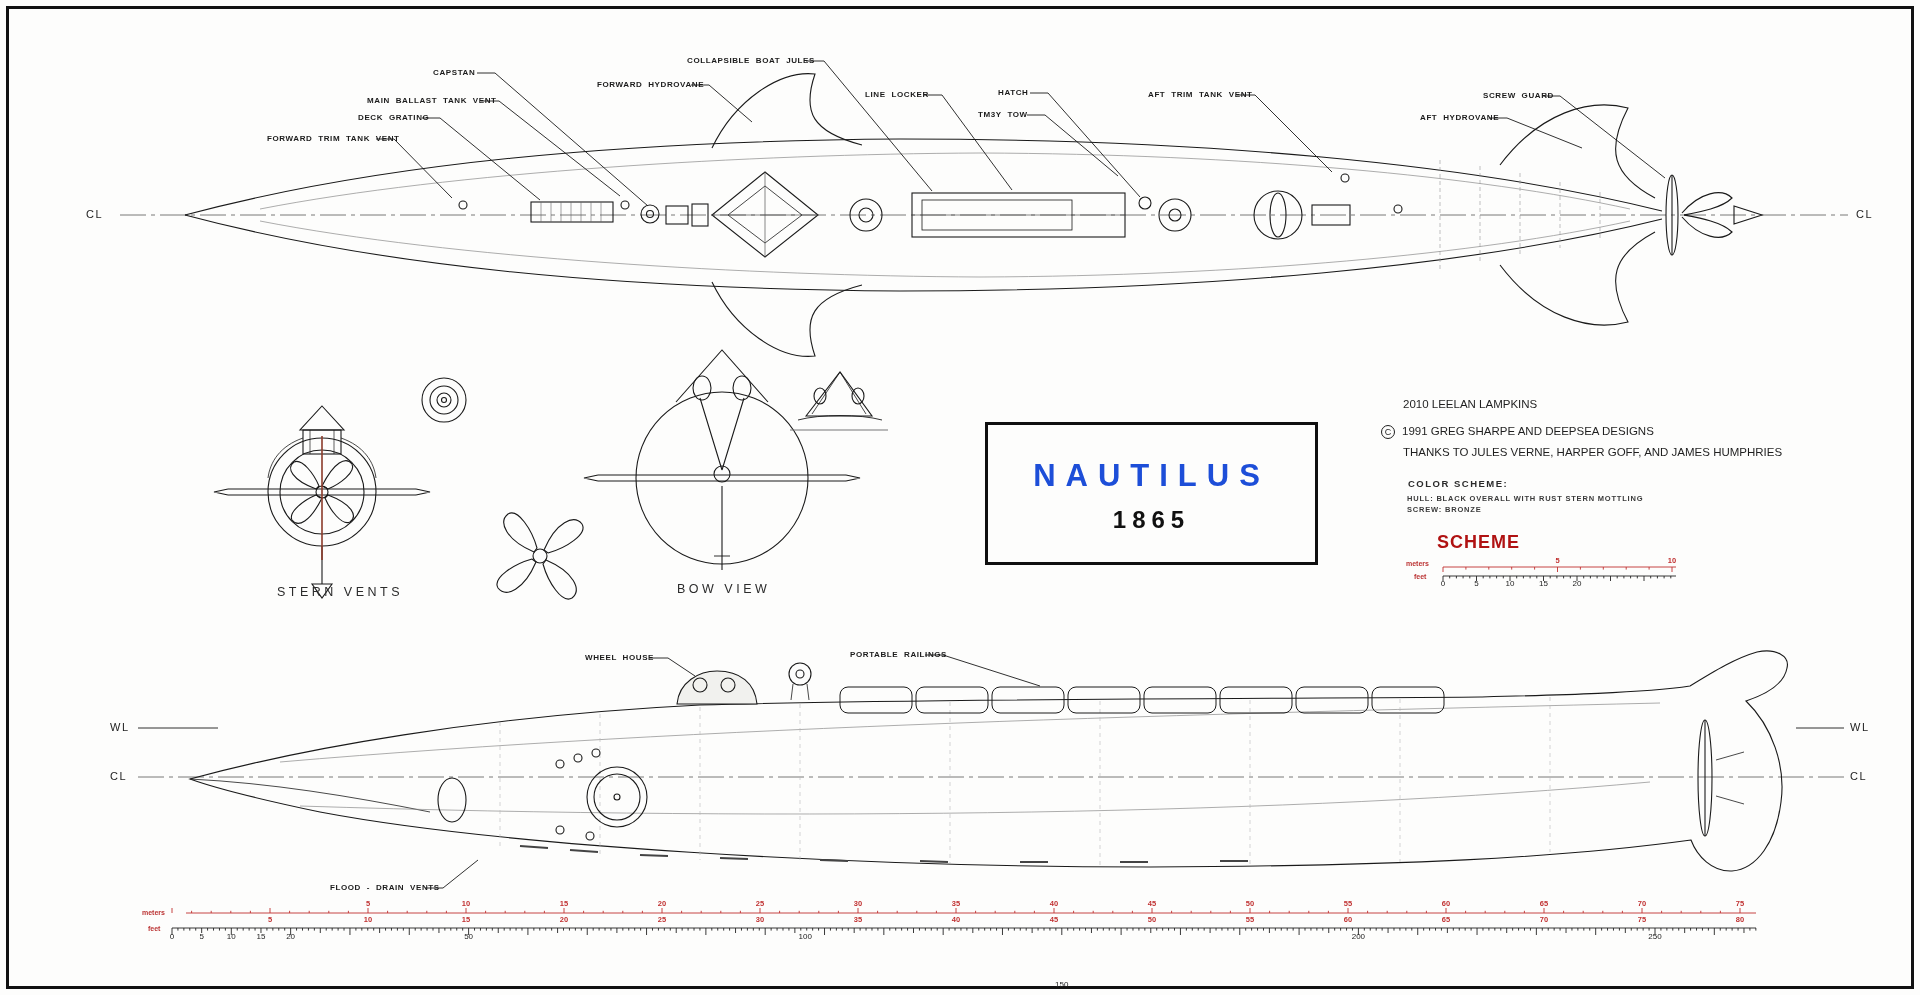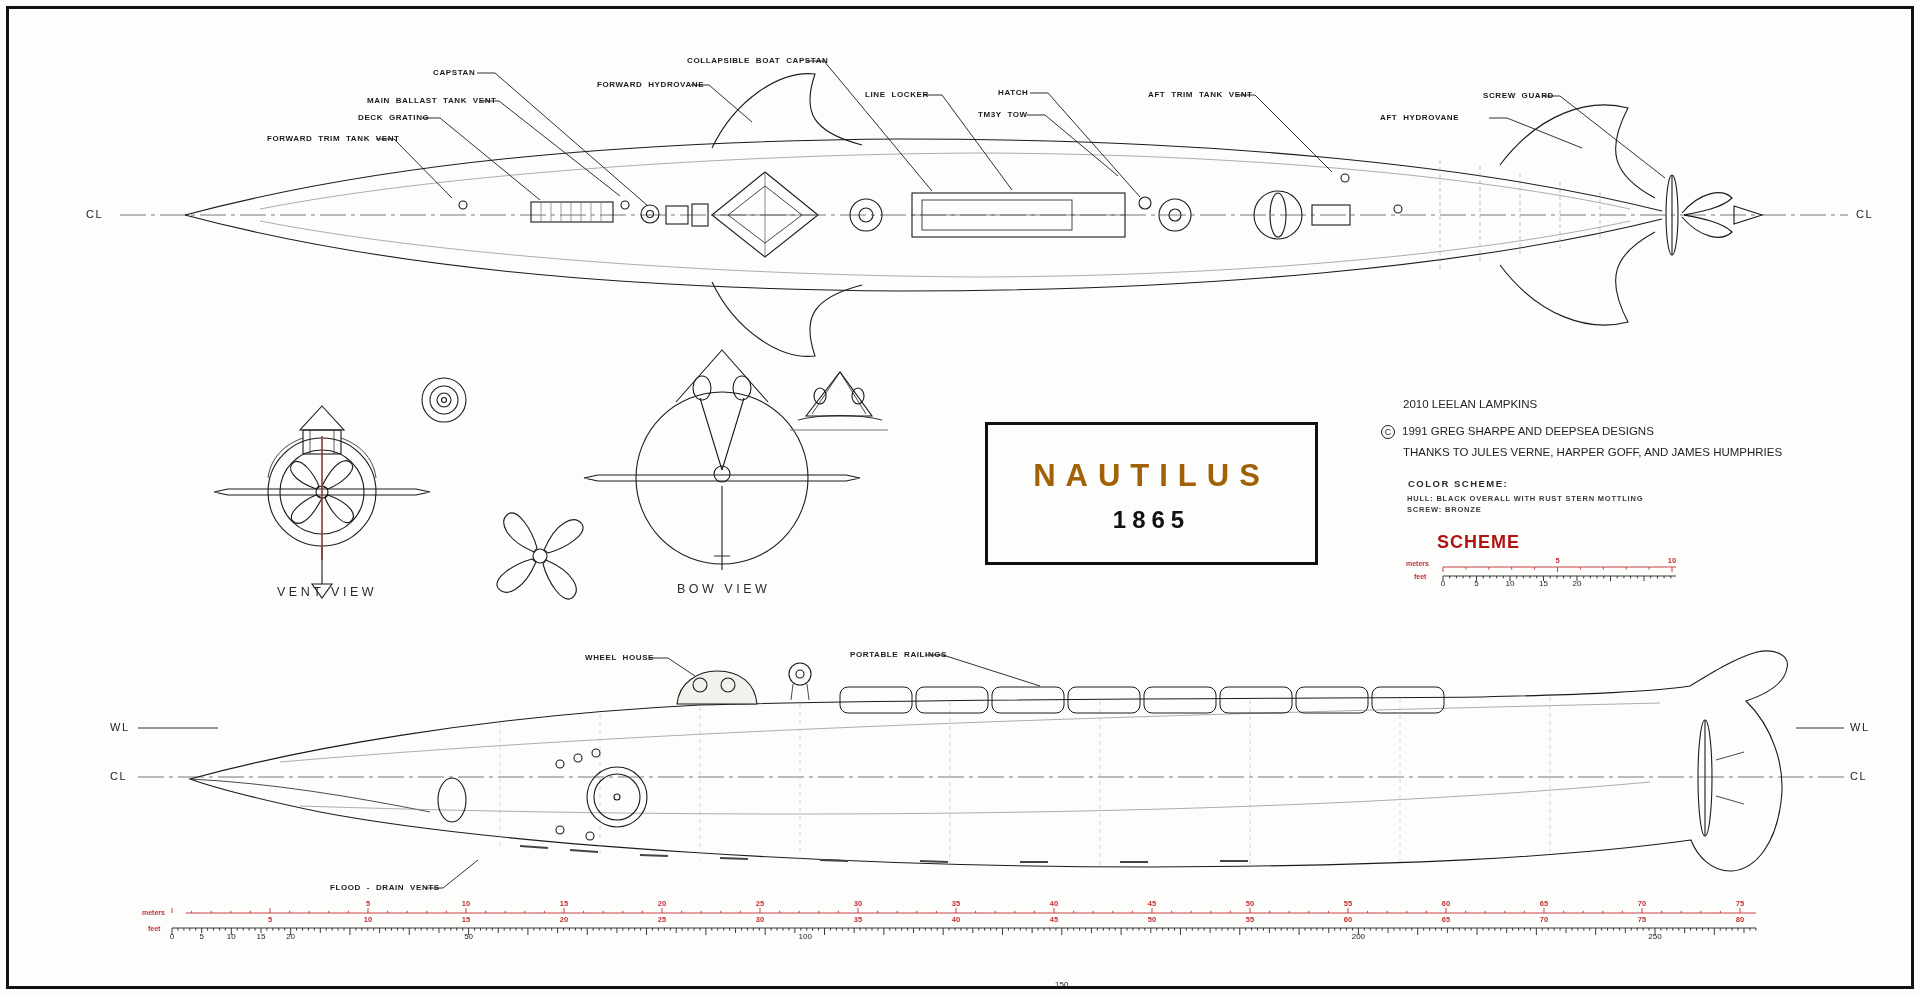--- a/index.html
+++ b/index.html
@@ -16,21 +16,21 @@
          width:12px;height:12px;line-height:12px;text-align:center;}
   .cs-head{position:absolute;font-size:9.5px;letter-spacing:1.5px;color:#2a2a2a;font-weight:bold;white-space:nowrap;}
   .cs-line{position:absolute;font-size:7.5px;letter-spacing:.8px;color:#3a3a3a;font-weight:bold;white-space:nowrap;}
   .scale-title{position:absolute;font-size:18px;font-weight:bold;letter-spacing:1px;color:#b01212;white-space:nowrap;}
   .rlbl{position:absolute;font-size:7px;font-weight:bold;color:#b33;white-space:nowrap;}
   .rnum{position:absolute;font-size:7.5px;font-weight:bold;color:#c03030;transform:translateX(-50%);white-space:nowrap;}
   .bnum{position:absolute;font-size:8px;color:#222;transform:translateX(-50%);white-space:nowrap;}
   .tb{position:absolute;left:985px;top:422px;width:327px;height:137px;border:3.5px solid #101010;
       display:flex;flex-direction:column;align-items:center;justify-content:center;background:#fdfdfc;}
   .tb1{font-size:23px;font-weight:bold;letter-spacing:7px;color:#111;}
-  .tb2{font-size:31px;font-weight:bold;letter-spacing:10px;color:#a16207;margin-top:4px;}
+  .tb2{font-size:31px;font-weight:bold;letter-spacing:10px;color:#1d4ed8;margin-top:4px;}
   .tb3{font-size:24px;font-weight:bold;letter-spacing:6px;color:#111;margin-top:12px;}
 </style>
 </head>
 <body>
 
 <div id="stage">
   <div class="frame"></div>
 
   <svg width="1920" height="995" viewBox="0 0 1920 995">
     <g stroke="#1a1a1a" fill="none" stroke-width="1.1">
@@ -656,31 +656,31 @@
           </g>
       </g>
     </g>
   </svg>
 
   <div class="lbl" style="left:267px;top:134px">FORWARD TRIM TANK VENT</div>
   <div class="lbl" style="left:358px;top:113px">DECK GRATING</div>
   <div class="lbl" style="left:367px;top:96px">MAIN BALLAST TANK VENT</div>
   <div class="lbl" style="left:433px;top:68px">CAPSTAN</div>
   <div class="lbl" style="left:597px;top:80px">FORWARD HYDROVANE</div>
-  <div class="lbl" style="left:687px;top:56px">COLLAPSIBLE BOAT CAPSTAN</div>
+  <div class="lbl" style="left:687px;top:56px">COLLAPSIBLE BOAT JULES</div>
   <div class="lbl" style="left:865px;top:90px">LINE LOCKER</div>
   <div class="lbl" style="left:998px;top:88px">HATCH</div>
   <div class="lbl" style="left:978px;top:110px">TM3Y TOW</div>
   <div class="lbl" style="left:1148px;top:90px">AFT TRIM TANK VENT</div>
   <div class="lbl" style="left:1483px;top:91px">SCREW GUARD</div>
-  <div class="lbl" style="left:1380px;top:113px">AFT HYDROVANE</div>
+  <div class="lbl" style="left:1420px;top:113px">AFT HYDROVANE</div>
   <div class="axis" style="left:86px;top:208px">CL</div>
   <div class="axis" style="left:1856px;top:208px">CL</div>
 
-  <div class="viewlbl" style="left:277px;top:585px">VENT VIEW</div>
+  <div class="viewlbl" style="left:277px;top:585px">STERN VENTS</div>
   <div class="viewlbl" style="left:677px;top:582px">BOW VIEW</div>
 
   <div class="tb">
     <div class="tb2">NAUTILUS</div>
     <div class="tb3">1865</div>
   </div>
 
   <div class="credit" style="left:1403px;top:398px">2010 LEELAN LAMPKINS</div>
   <div class="cchar" style="left:1381px;top:425px">C</div>
   <div class="credit" style="left:1402px;top:425px">1991 GREG SHARPE AND DEEPSEA DESIGNS</div>

